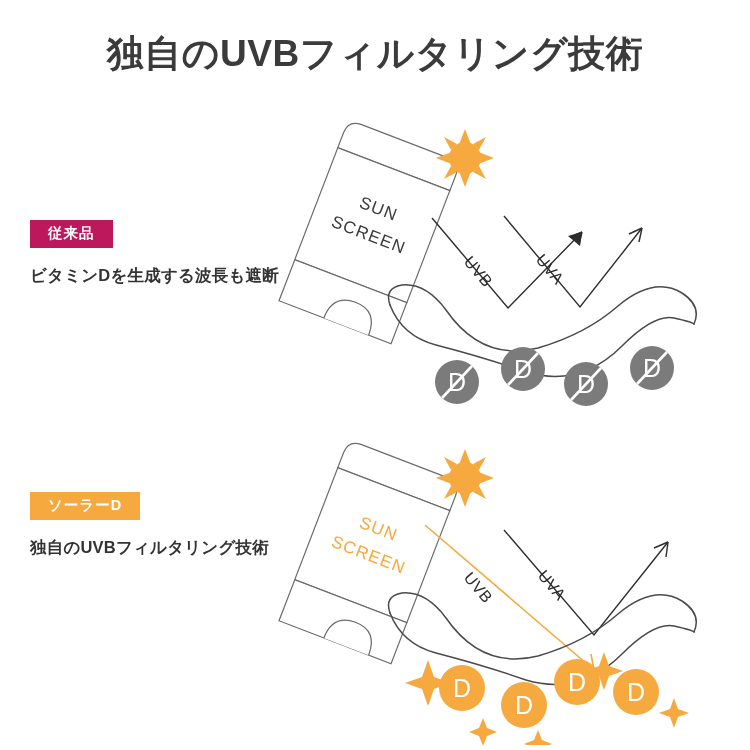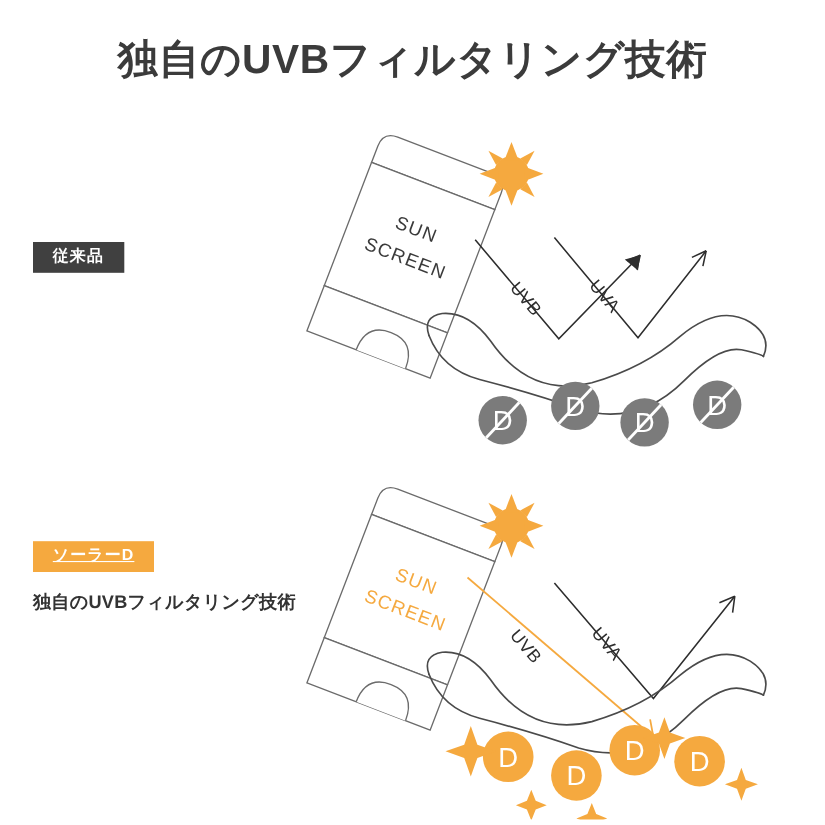--- a/index.html
+++ b/index.html
@@ -52,22 +52,22 @@
 
   .badge {
     display: inline-block;
     padding: 5px 18px 6px 18px;
     font-size: 14.5px;
     font-weight: bold;
     color: #ffffff;
     letter-spacing: 1px;
     line-height: 1.15;
   }
-  .badge-gray   { background: #404040; }
-  .badge-orange { background: #f5a93f; text-decoration: underline; }
+  .badge-gray   { background: #be185d; }
+  .badge-orange { background: #f5a93f; }
 
   .caption {
     margin-top: 17px;
     font-size: 16.5px;
     font-weight: bold;
     color: #333333;
     letter-spacing: 0.2px;
     white-space: nowrap;
   }
 
@@ -101,20 +101,21 @@
 <body>
 
 <div id="page">
 
   <div class="page-title">独自のUVBフィルタリング技術</div>
 
   <div class="section" id="section-conventional">
 
     <div class="text-col">
       <div class="badge badge-gray">従来品</div>
+      <div class="caption">ビタミンDを生成する波長も遮断</div>
     </div>
 
     <div class="diagram">
       <svg width="500" height="310" viewBox="0 0 500 310" xmlns="http://www.w3.org/2000/svg">
 
         <g transform="translate(60 20) rotate(21 60 90)">
 
           <path d="M4 18 Q4 4 18 4 L110 4 Q124 4 124 18 L124 34 L4 34 Z" fill="#ffffff" stroke="#6b6b6b" stroke-width="1.2"></path>
 
           <rect x="4" y="34" width="120" height="120" fill="#ffffff" stroke="#6b6b6b" stroke-width="1.2"></rect>

